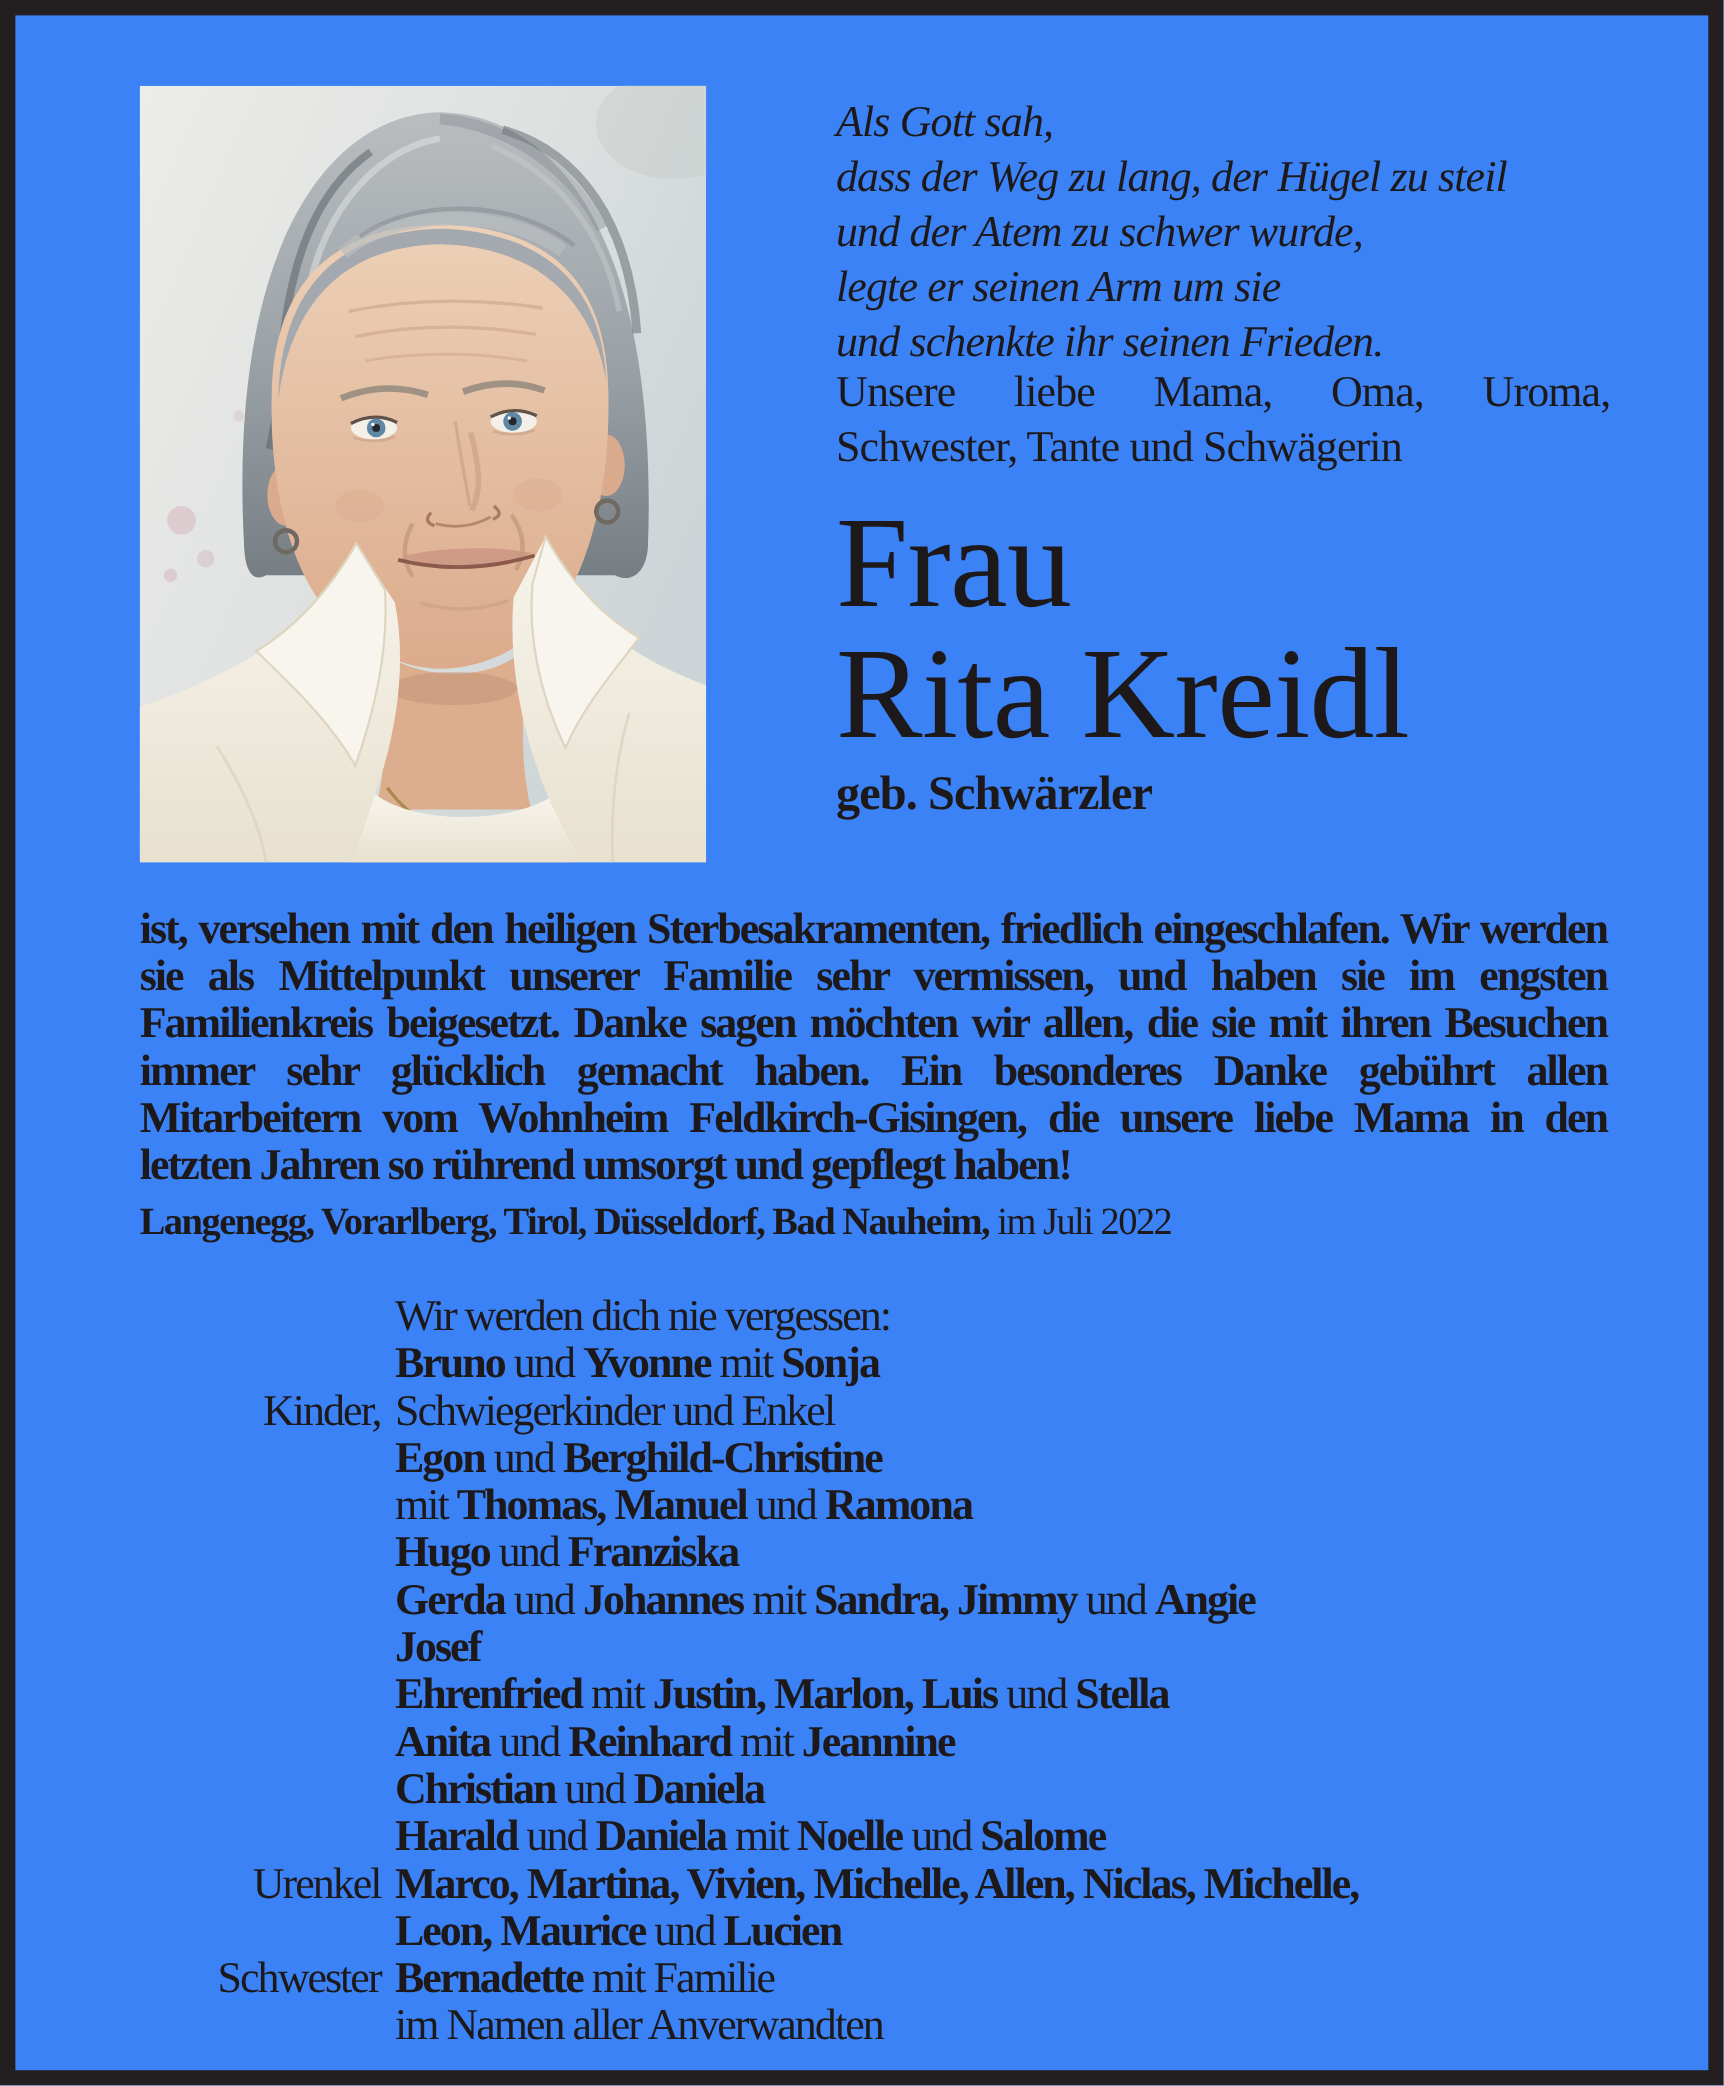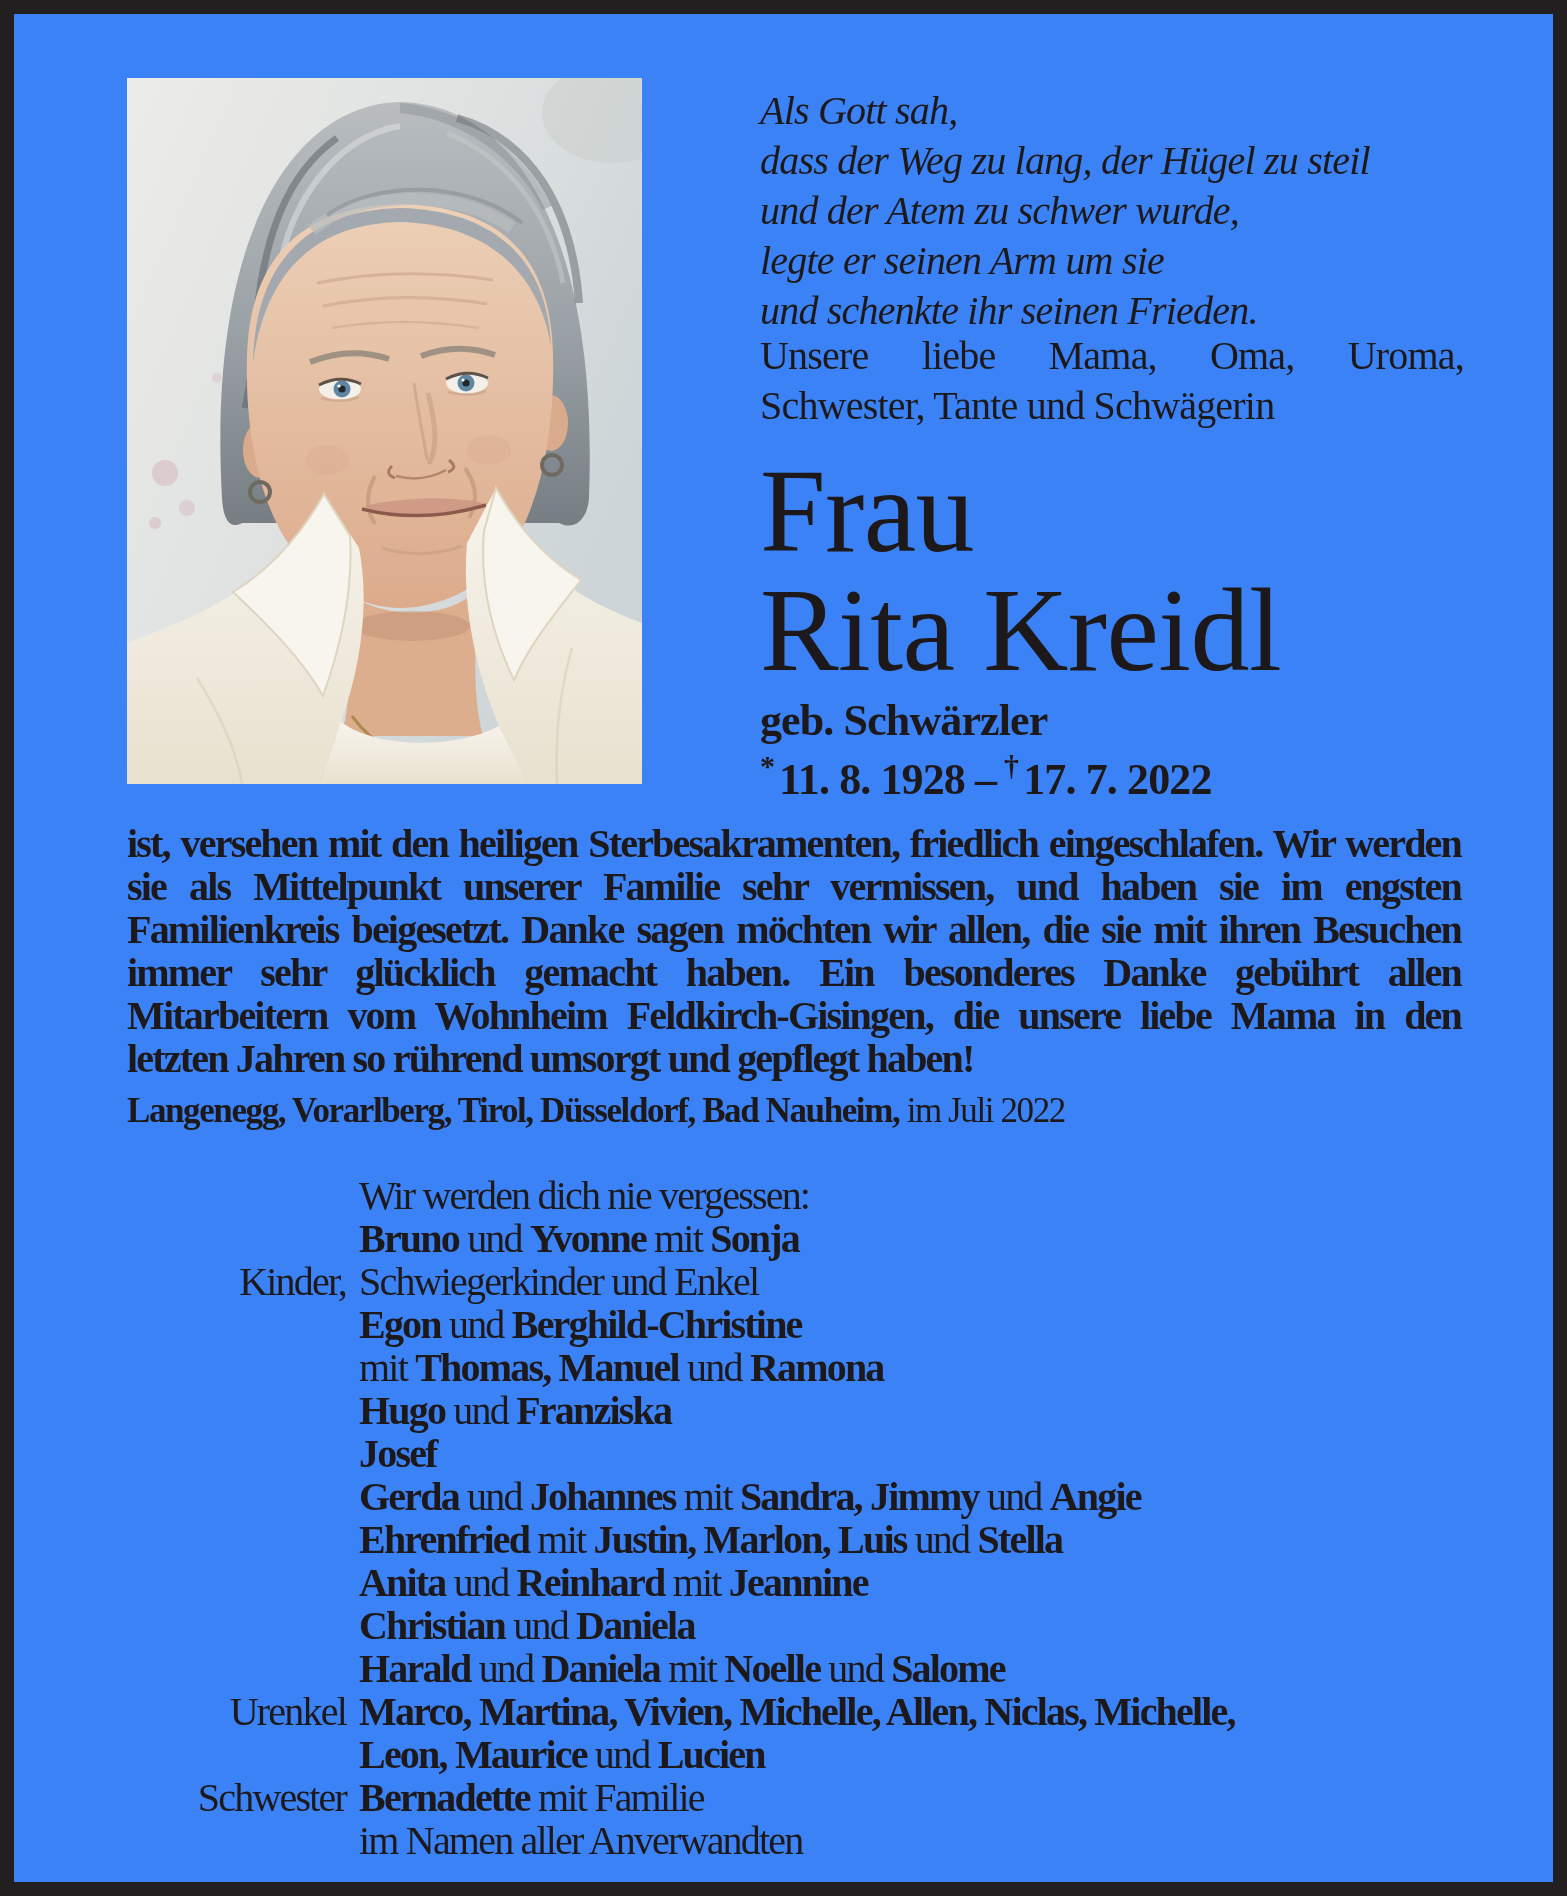--- a/index.html
+++ b/index.html
@@ -163,23 +163,20 @@
     <div>Schwester, Tante und Schwägerin</div>
   </div>
 
   <div class="abs rightcol title">
     <div>Frau</div>
     <div>Rita Kreidl</div>
   </div>
 
   <div class="abs rightcol maiden">geb. Schwärzler</div>
 
-  <div class="abs rightcol dates">
-    <span class="sym">*</span><span>11. 8. 1928</span><span class="sep">–</span><span class="sym">†</span><span>17. 7. 2022</span>
-  </div>
 
   <div class="abs fullcol bodytext">ist, versehen mit den heiligen Sterbesakramenten, friedlich eingeschlafen. Wir werden sie als Mittelpunkt unserer Familie sehr vermissen, und haben sie im engsten Familienkreis beigesetzt. Danke sagen möchten wir allen, die sie mit ihren Besuchen immer sehr glücklich gemacht haben. Ein besonderes Danke gebührt allen Mitarbeitern vom Wohnheim Feldkirch-Gisingen, die unsere liebe Mama in den letzten Jahren so rührend umsorgt und gepflegt haben!</div>
 
   <div class="abs fullcol location">
     <span class="b">Langenegg, Vorarlberg, Tirol, Düsseldorf, Bad Nauheim,</span>
     <span>im Juli 2022</span>
   </div>
 
   <div class="abs fullcol family">
       <div class="fam-row">
@@ -201,25 +198,25 @@
       <div class="fam-row">
         <span class="fam-label"></span>
         <span class="fam-line"><span>mit </span><span class="b">Thomas, Manuel</span><span> und </span><span class="b">Ramona</span></span>
       </div>
       <div class="fam-row">
         <span class="fam-label"></span>
         <span class="fam-line"><span class="b">Hugo</span><span> und </span><span class="b">Franziska</span></span>
       </div>
       <div class="fam-row">
         <span class="fam-label"></span>
+        <span class="fam-line"><span class="b">Gerda</span><span> und </span><span class="b">Johannes</span><span> mit </span><span class="b">Sandra, Jimmy</span><span> und </span><span class="b">Angie</span></span>
+      </div>
+      <div class="fam-row">
+        <span class="fam-label"></span>
         <span class="fam-line"><span class="b">Josef</span></span>
-      </div>
-      <div class="fam-row">
-        <span class="fam-label"></span>
-        <span class="fam-line"><span class="b">Gerda</span><span> und </span><span class="b">Johannes</span><span> mit </span><span class="b">Sandra, Jimmy</span><span> und </span><span class="b">Angie</span></span>
       </div>
       <div class="fam-row">
         <span class="fam-label"></span>
         <span class="fam-line"><span class="b">Ehrenfried</span><span> mit </span><span class="b">Justin, Marlon, Luis</span><span> und </span><span class="b">Stella</span></span>
       </div>
       <div class="fam-row">
         <span class="fam-label"></span>
         <span class="fam-line"><span class="b">Anita</span><span> und </span><span class="b">Reinhard</span><span> mit </span><span class="b">Jeannine</span></span>
       </div>
       <div class="fam-row">

